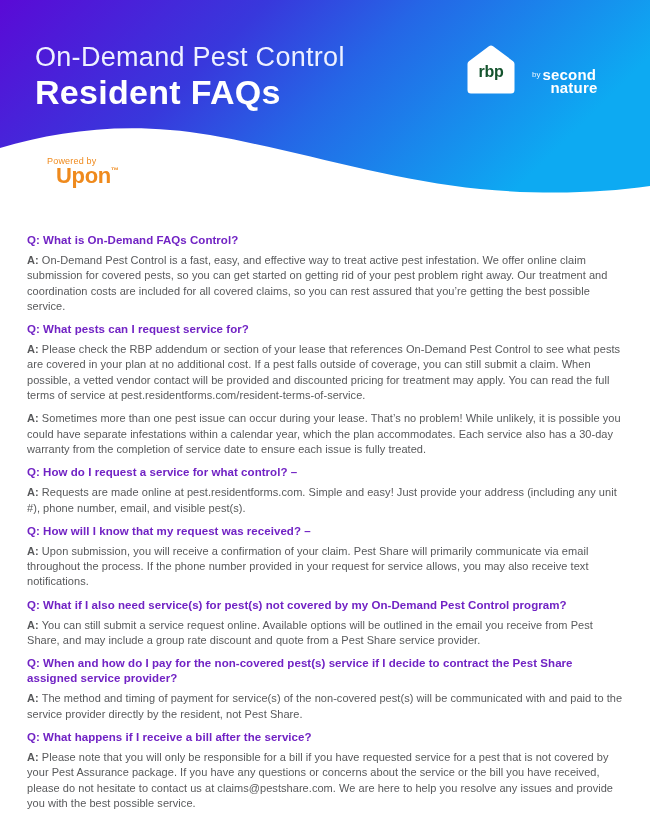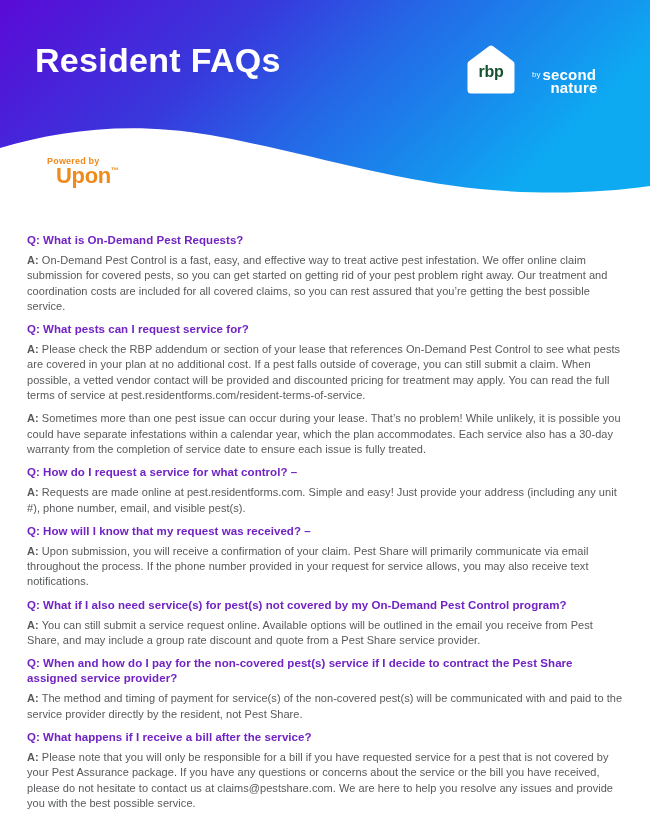--- a/index.html
+++ b/index.html
@@ -28,21 +28,21 @@
     color: #14532d; letter-spacing: -0.3px;
   }
   
   .sn-logo { position: absolute; left: 532px; top: 68px; color: #ffffff; display: flex; }
   .sn-by { font-size: 8px; font-weight: 400; margin: 2px 2px 0 0; opacity: 0.92; }
   .sn-lines { display: flex; flex-direction: column; font-weight: 700; font-size: 15px; line-height: 13px; letter-spacing: 0.2px; }
   .sn-line2 { margin-left: 8px; }
 
   
   .ps-logo { position: absolute; left: 35px; top: 156px; color: #ef8a1d; }
-  .ps-powered { font-size: 9px; font-weight: 700; letter-spacing: 0.2px; margin-left: 1px; padding-left: 11px; }
+  .ps-powered { font-size: 9px; font-weight: 400; letter-spacing: 0.2px; margin-left: 1px; padding-left: 11px; }
   .ps-row { display: flex; align-items: flex-start; margin-top: 1px; }
   .ps-word { font-size: 22px; font-weight: 800; line-height: 20px; letter-spacing: -0.3px; color: #ef8a1d; }
   .ps-bug { margin-left: 5px; margin-top: -5px; transform: rotate(-8deg); }
   .ps-share-row { margin-left: 21px; margin-top: 0px; }
   .ps-tm { font-size: 8px; vertical-align: 10px; font-weight: 700; }
 
   
   .content { position: absolute; left: 27px; top: 229px; width: 596px; }
   .faq-q {
     color: #7123c4; font-weight: 700; font-size: 11.5px;
@@ -65,20 +65,21 @@
         <stop offset="0" stop-color="#5a0ad6"></stop>
         <stop offset="0.38" stop-color="#3838dc"></stop>
         <stop offset="0.6" stop-color="#2566e6"></stop>
         <stop offset="1" stop-color="#0daaf2"></stop>
       </linearGradient>
     </defs>
     <path d="M0 148 C 60 130, 130 121, 210 135 C 300 151, 390 180, 480 189 C 545 195, 600 193, 650 186 L 650 0 L 0 0 Z" fill="url(#hg)"></path>
   </svg>
 
   <div class="header-titles">
+    <div class="title-line1">On-Demand Pest Control</div>
     <div class="title-line2">Resident FAQs</div>
   </div>
 
   <div class="rbp-badge">
     <svg width="60" height="60" viewBox="0 0 60 60" aria-hidden="true">
       <rect x="14" y="14" width="32" height="32" rx="8" fill="#35cfc4" transform="rotate(45 30 30)"></rect>
       <path d="M30 8 L50 23 L50 49 L10 49 L10 23 Z" fill="#ffffff" stroke="#ffffff" stroke-width="7" stroke-linejoin="round"></path>
     </svg>
     <div class="rbp-text">rbp</div>
   </div>
@@ -94,21 +95,21 @@
   <div class="ps-logo">
     <div class="ps-powered">Powered by</div>
     <div class="ps-row ps-share-row">
       <span class="ps-word">Upon</span>
         <span class="ps-tm">™</span>
     </div>
   </div>
 
   <div class="content">
 
-    <h3 class="faq-q">Q: What is On-Demand Pest Requests?</h3>
+    <h3 class="faq-q">Q: What is On-Demand FAQs Control?</h3>
     <p class="faq-a"><span class="a-prefix">A:</span> <span>On-Demand Pest Control is a fast, easy, and effective way to treat active pest infestation. We offer online claim submission for covered pests, so you can get started on getting rid of your pest problem right away. Our treatment and coordination costs are included for all covered claims, so you can rest assured that you’re getting the best possible service.</span></p>
 
     <h3 class="faq-q">Q: What pests can I request service for?</h3>
     <p class="faq-a"><span class="a-prefix">A:</span> <span>Please check the RBP addendum or section of your lease that references On-Demand Pest Control to see what pests are covered in your plan at no additional cost. If a pest falls outside of coverage, you can still submit a claim. When possible, a vetted vendor contact will be provided and discounted pricing for treatment may apply. You can read the full terms of service at pest.residentforms.com/resident-terms-of-service.</span></p>
 
     <p class="faq-a"><span class="a-prefix">A:</span> <span>Sometimes more than one pest issue can occur during your lease. That’s no problem! While unlikely, it is possible you could have separate infestations within a calendar year, which the plan accommodates. Each service also has a 30-day warranty from the completion of service date to ensure each issue is fully treated.</span></p>
 
     <h3 class="faq-q">Q: How do I request a service for what control? –</h3>
     <p class="faq-a"><span class="a-prefix">A:</span> <span>Requests are made online at pest.residentforms.com. Simple and easy! Just provide your address (including any unit #), phone number, email, and visible pest(s).</span></p>
 

